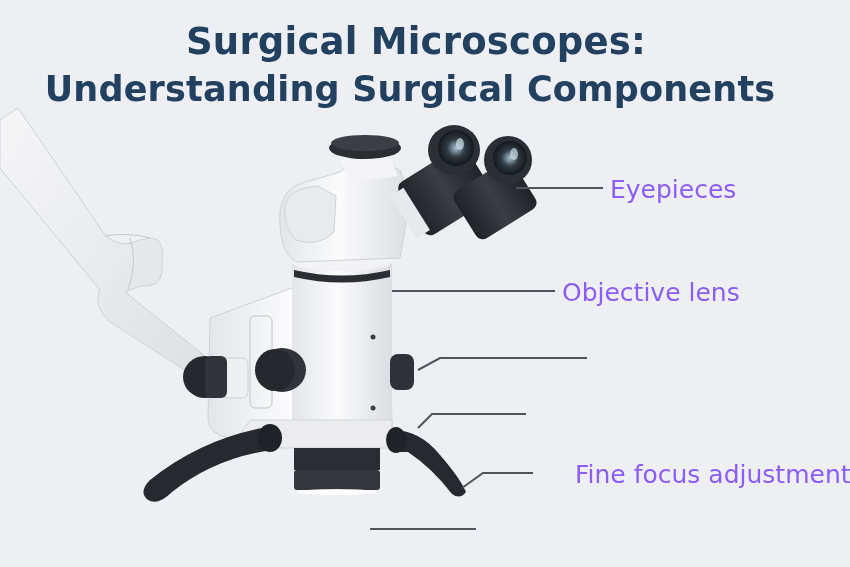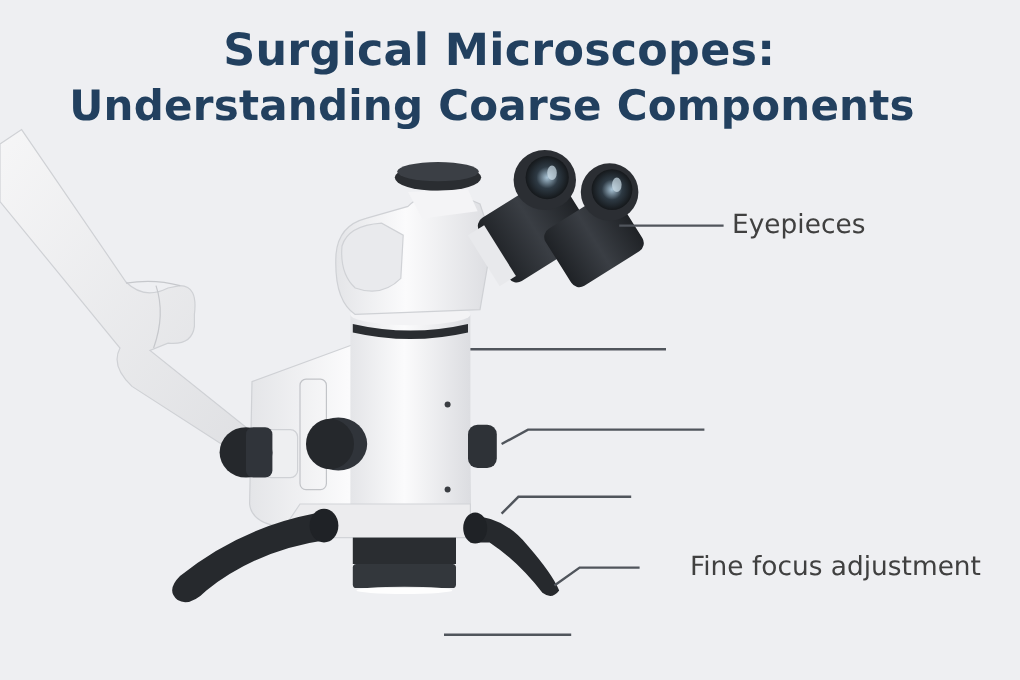--- a/index.html
+++ b/index.html
@@ -11,32 +11,32 @@
   }
   .canvas { position: absolute; inset: 0; width: 850px; height: 567px; }
   .title {
     position: absolute; left: 0; width: 850px; text-align: center;
     color: #22405f; font-weight: bold; font-family: "DejaVu Sans", sans-serif;
     letter-spacing: 0.2px; margin: 0;
   }
   .title.l1 { top: 20px; left: 0; width: 832px; font-size: 37px; }
   .title.l2 { top: 69px; left: 0; width: 820px; font-size: 35px; }
   .label {
-    position: absolute; color: #404040; font-size: 22px;
+    position: absolute; color: #8b5cf6; font-size: 25px;
     font-family: "DejaVu Sans", sans-serif; white-space: nowrap; line-height: 1; text-align: center;
   }
   svg { position: absolute; left: 0; top: 0; }
 </style>
 </head>
 <body>
 
 <div class="canvas">
 
   <h1 class="title l1">Surgical Microscopes:</h1>
-  <h1 class="title l2">Understanding Coarse Components</h1>
+  <h1 class="title l2">Understanding Surgical Components</h1>
 
   <svg width="850" height="567" viewBox="0 0 850 567">
     <defs>
       <linearGradient id="whiteBody" x1="0" x2="1" y1="0" y2="0">
         <stop offset="0" stop-color="#e4e5e8"></stop>
         <stop offset="0.45" stop-color="#fbfbfc"></stop>
         <stop offset="1" stop-color="#dcdde1"></stop>
       </linearGradient>
       <linearGradient id="armGrad" x1="0" x2="1" y1="0" y2="1">
         <stop offset="0" stop-color="#f6f6f7"></stop>
@@ -122,14 +122,15 @@
       <line x1="516" y1="188" x2="603" y2="188"></line>
       <line x1="392" y1="291" x2="555" y2="291"></line>
       <polyline points="418,370 440,358 587,358"></polyline>
       <polyline points="418,428 432,414 526,414"></polyline>
       <polyline points="462,488 483,473 533,473"></polyline>
       <line x1="370" y1="529" x2="476" y2="529"></line>
     </g>
   </svg>
 
   <span class="label" style="left:610px; top:177px;">Eyepieces</span>
+  <span class="label" style="left:562px; top:280px;">Objective lens</span>
   <span class="label" style="left:540px; top:462px;margin-left:35px;">Fine focus adjustment</span>
 </div>
 
 </body></html>

